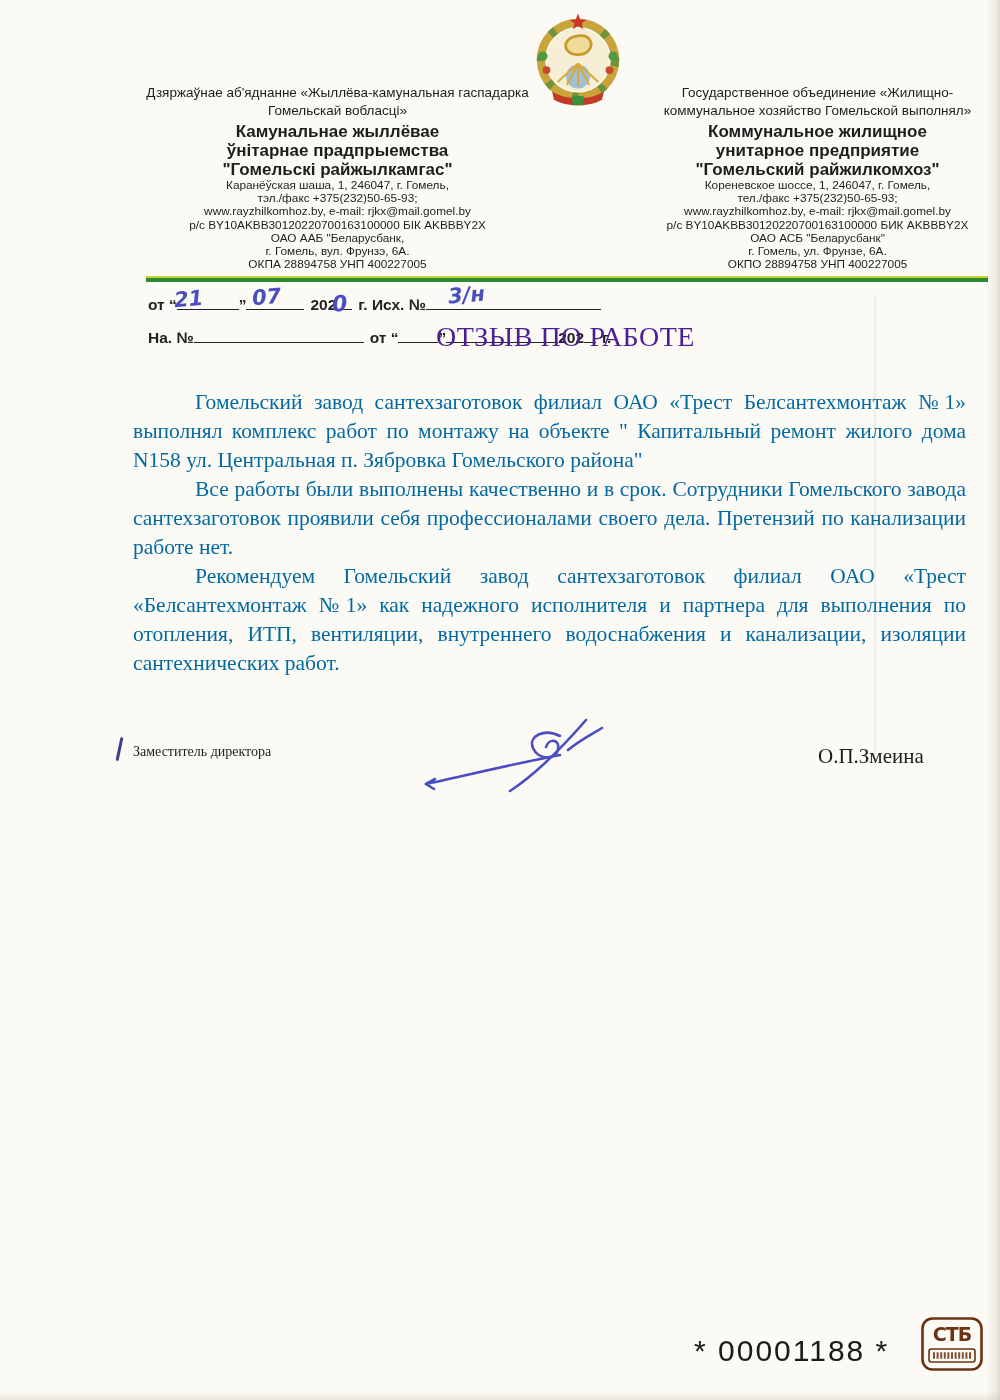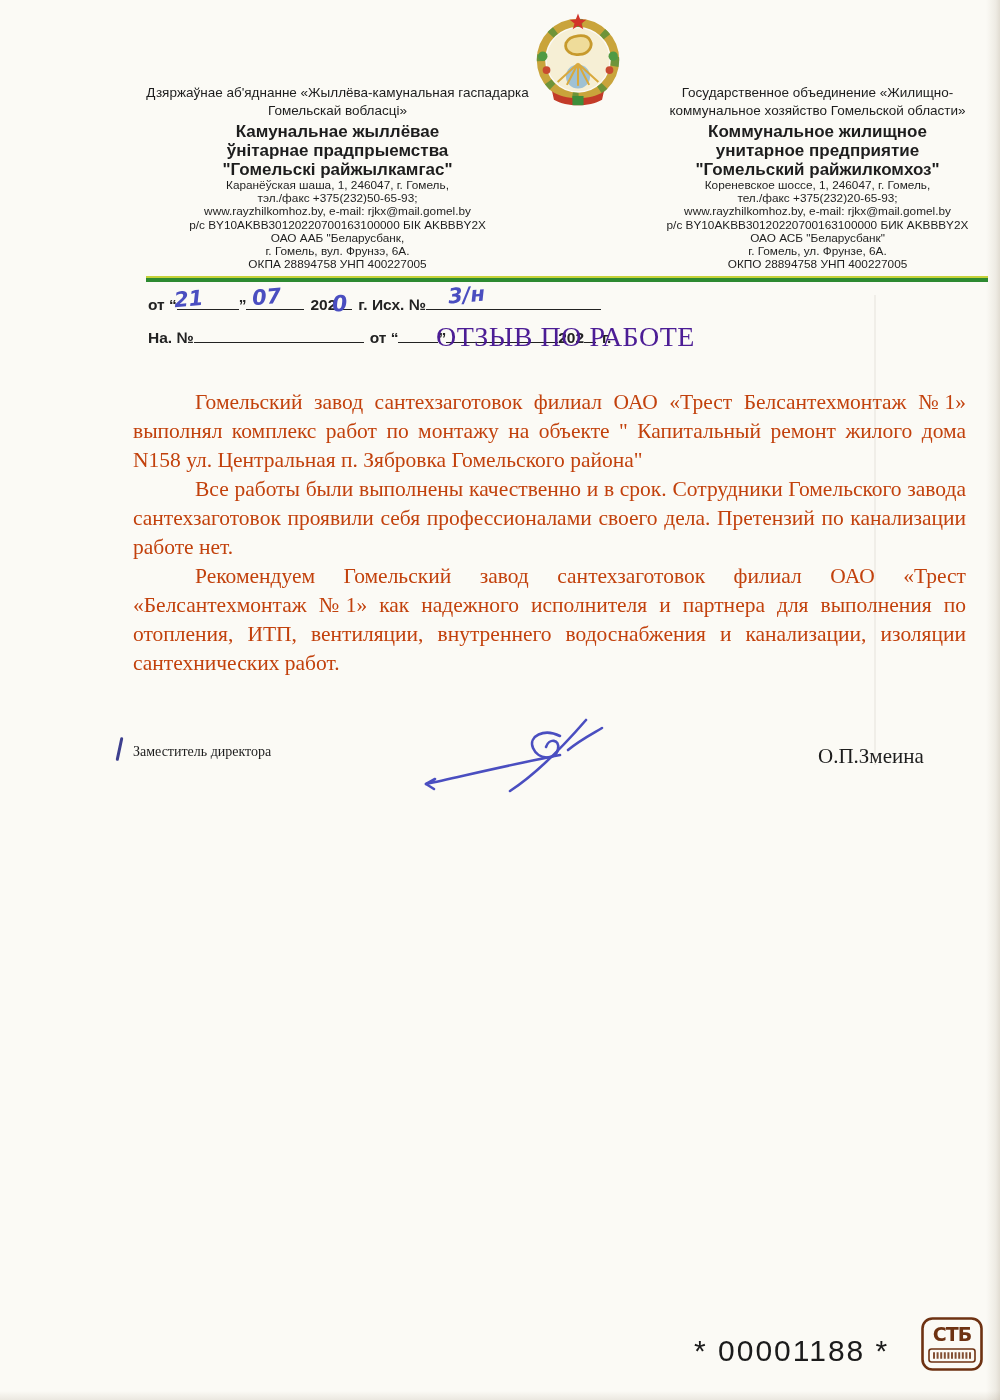--- a/index.html
+++ b/index.html
@@ -25,21 +25,21 @@
       color:#4a4ec0;font-size:21px;transform:rotate(-5deg);}
   .hw-day{left:26px;top:-7px;}
   .hw-month{left:104px;top:-9px;}
   .hw-year{left:184px;top:-3px;font-size:22px;}
   .hw-num{left:300px;top:-11px;}
   .doc-title{position:absolute;left:436px;top:321px;font-family:Liberation Serif, serif;
       font-size:28px;letter-spacing:.5px;color:#4c1d95;white-space:nowrap;}
   
   .body-text{position:absolute;left:133px;top:388px;width:833px;
       font-family:"Liberation Serif",serif;font-size:21.5px;line-height:29px;
-      text-align:justify;color:#c2410c;}
+      text-align:justify;color:#0369a1;}
   .body-text p{margin:0;text-indent:62px;}
   
   .sig-role{position:absolute;left:133px;top:744px;font-family:"Liberation Serif",serif;font-size:14px;}
   .sig-name{position:absolute;left:818px;top:744px;font-family:"Liberation Serif",serif;font-size:21px;}
   .pen-tick{position:absolute;left:118px;top:737px;width:2.5px;height:24px;
       background:#3d3f8e;transform:rotate(12deg);border-radius:2px;}
   .sig-svg{position:absolute;left:408px;top:698px;width:200px;height:95px;}
   
   .serial{position:absolute;left:694px;top:1334px;font-size:30px;letter-spacing:2px;color:#1b1b1b;}
   .stamp{position:absolute;left:920px;top:1316px;width:64px;height:56px;}
@@ -81,26 +81,26 @@
     <div class="addr">Каранёўская шаша, 1, 246047, г. Гомель,</div>
     <div class="addr">тэл./факс +375(232)50-65-93;</div>
     <div class="addr">www.rayzhilkomhoz.by, e-mail: rjkx@mail.gomel.by</div>
     <div class="addr">р/с BY10AKBB30120220700163100000 БІК AKBBBY2X</div>
     <div class="addr">ОАО ААБ "Беларусбанк,</div>
     <div class="addr">г. Гомель, вул. Фрунзэ, 6А.</div>
     <div class="addr">ОКПА 28894758 УНП 400227005</div>
   </div>
 
   <div class="lh lh-right">
-    <div class="gov">Государственное объединение «Жилищно-коммунальное хозяйство Гомельской области»</div>
+    <div class="gov">Государственное объединение «Жилищно-коммунальное хозяйство Гомельской выполнял»</div>
     <div class="orgname">Коммунальное жилищное</div>
     <div class="orgname">унитарное предприятие</div>
     <div class="orgname">"Гомельский райжилкомхоз"</div>
     <div class="addr">Кореневское шоссе, 1, 246047, г. Гомель,</div>
-    <div class="addr">тел./факс +375(232)20-65-93;</div>
+    <div class="addr">тел./факс +375(232)50-65-93;</div>
     <div class="addr">www.rayzhilkomhoz.by, e-mail: rjkx@mail.gomel.by</div>
     <div class="addr">р/с BY10AKBB30120220700163100000 БИК AKBBBY2X</div>
     <div class="addr">ОАО АСБ "Беларусбанк"</div>
     <div class="addr">г. Гомель, ул. Фрунзе, 6А.</div>
     <div class="addr">ОКПО 28894758  УНП 400227005</div>
   </div>
 
   <div class="rule"></div>
 
   <div class="form-line form-line1">

